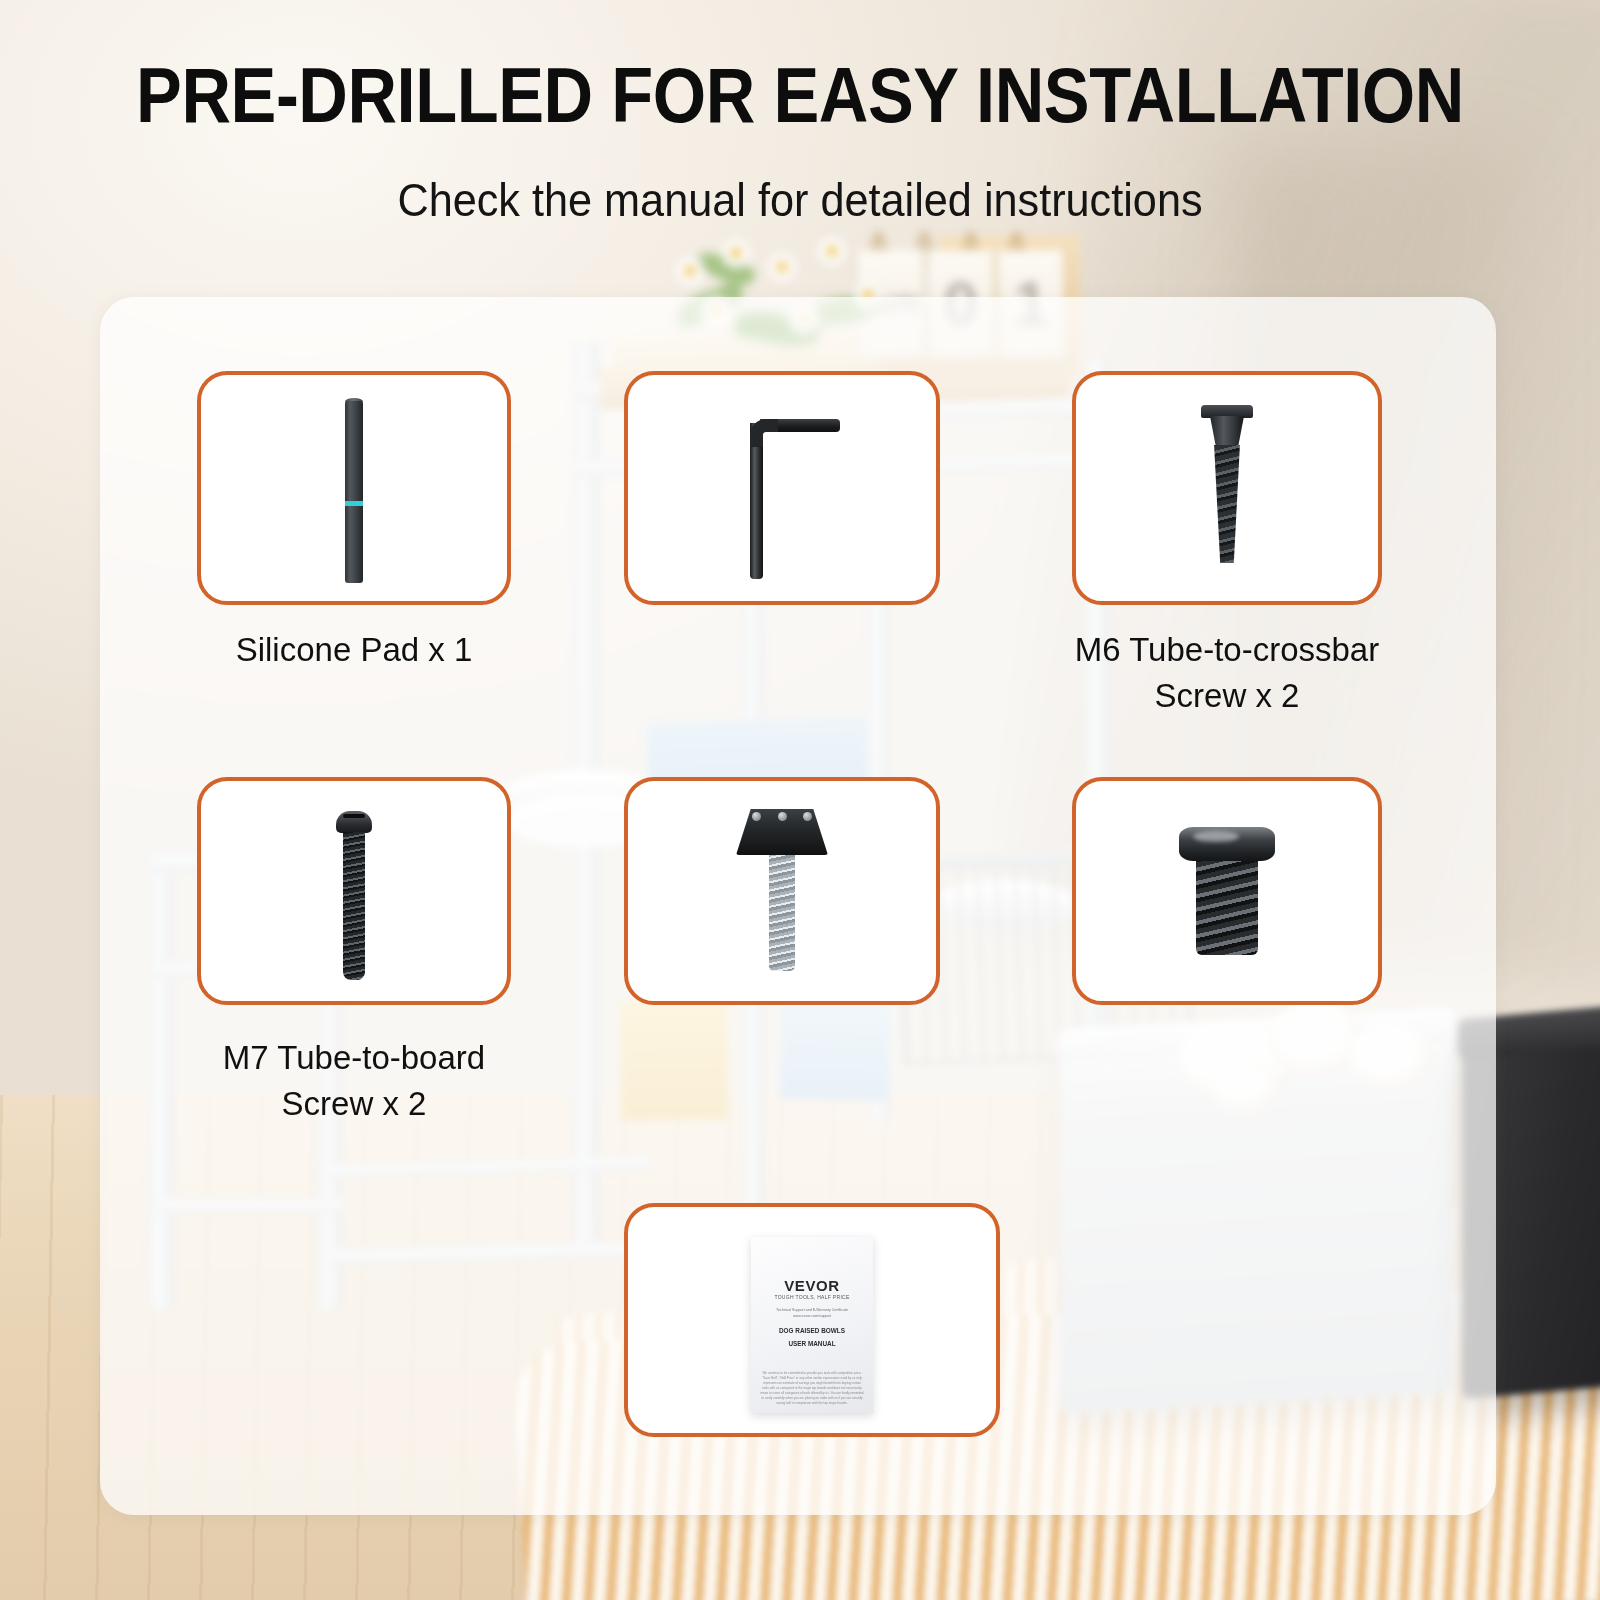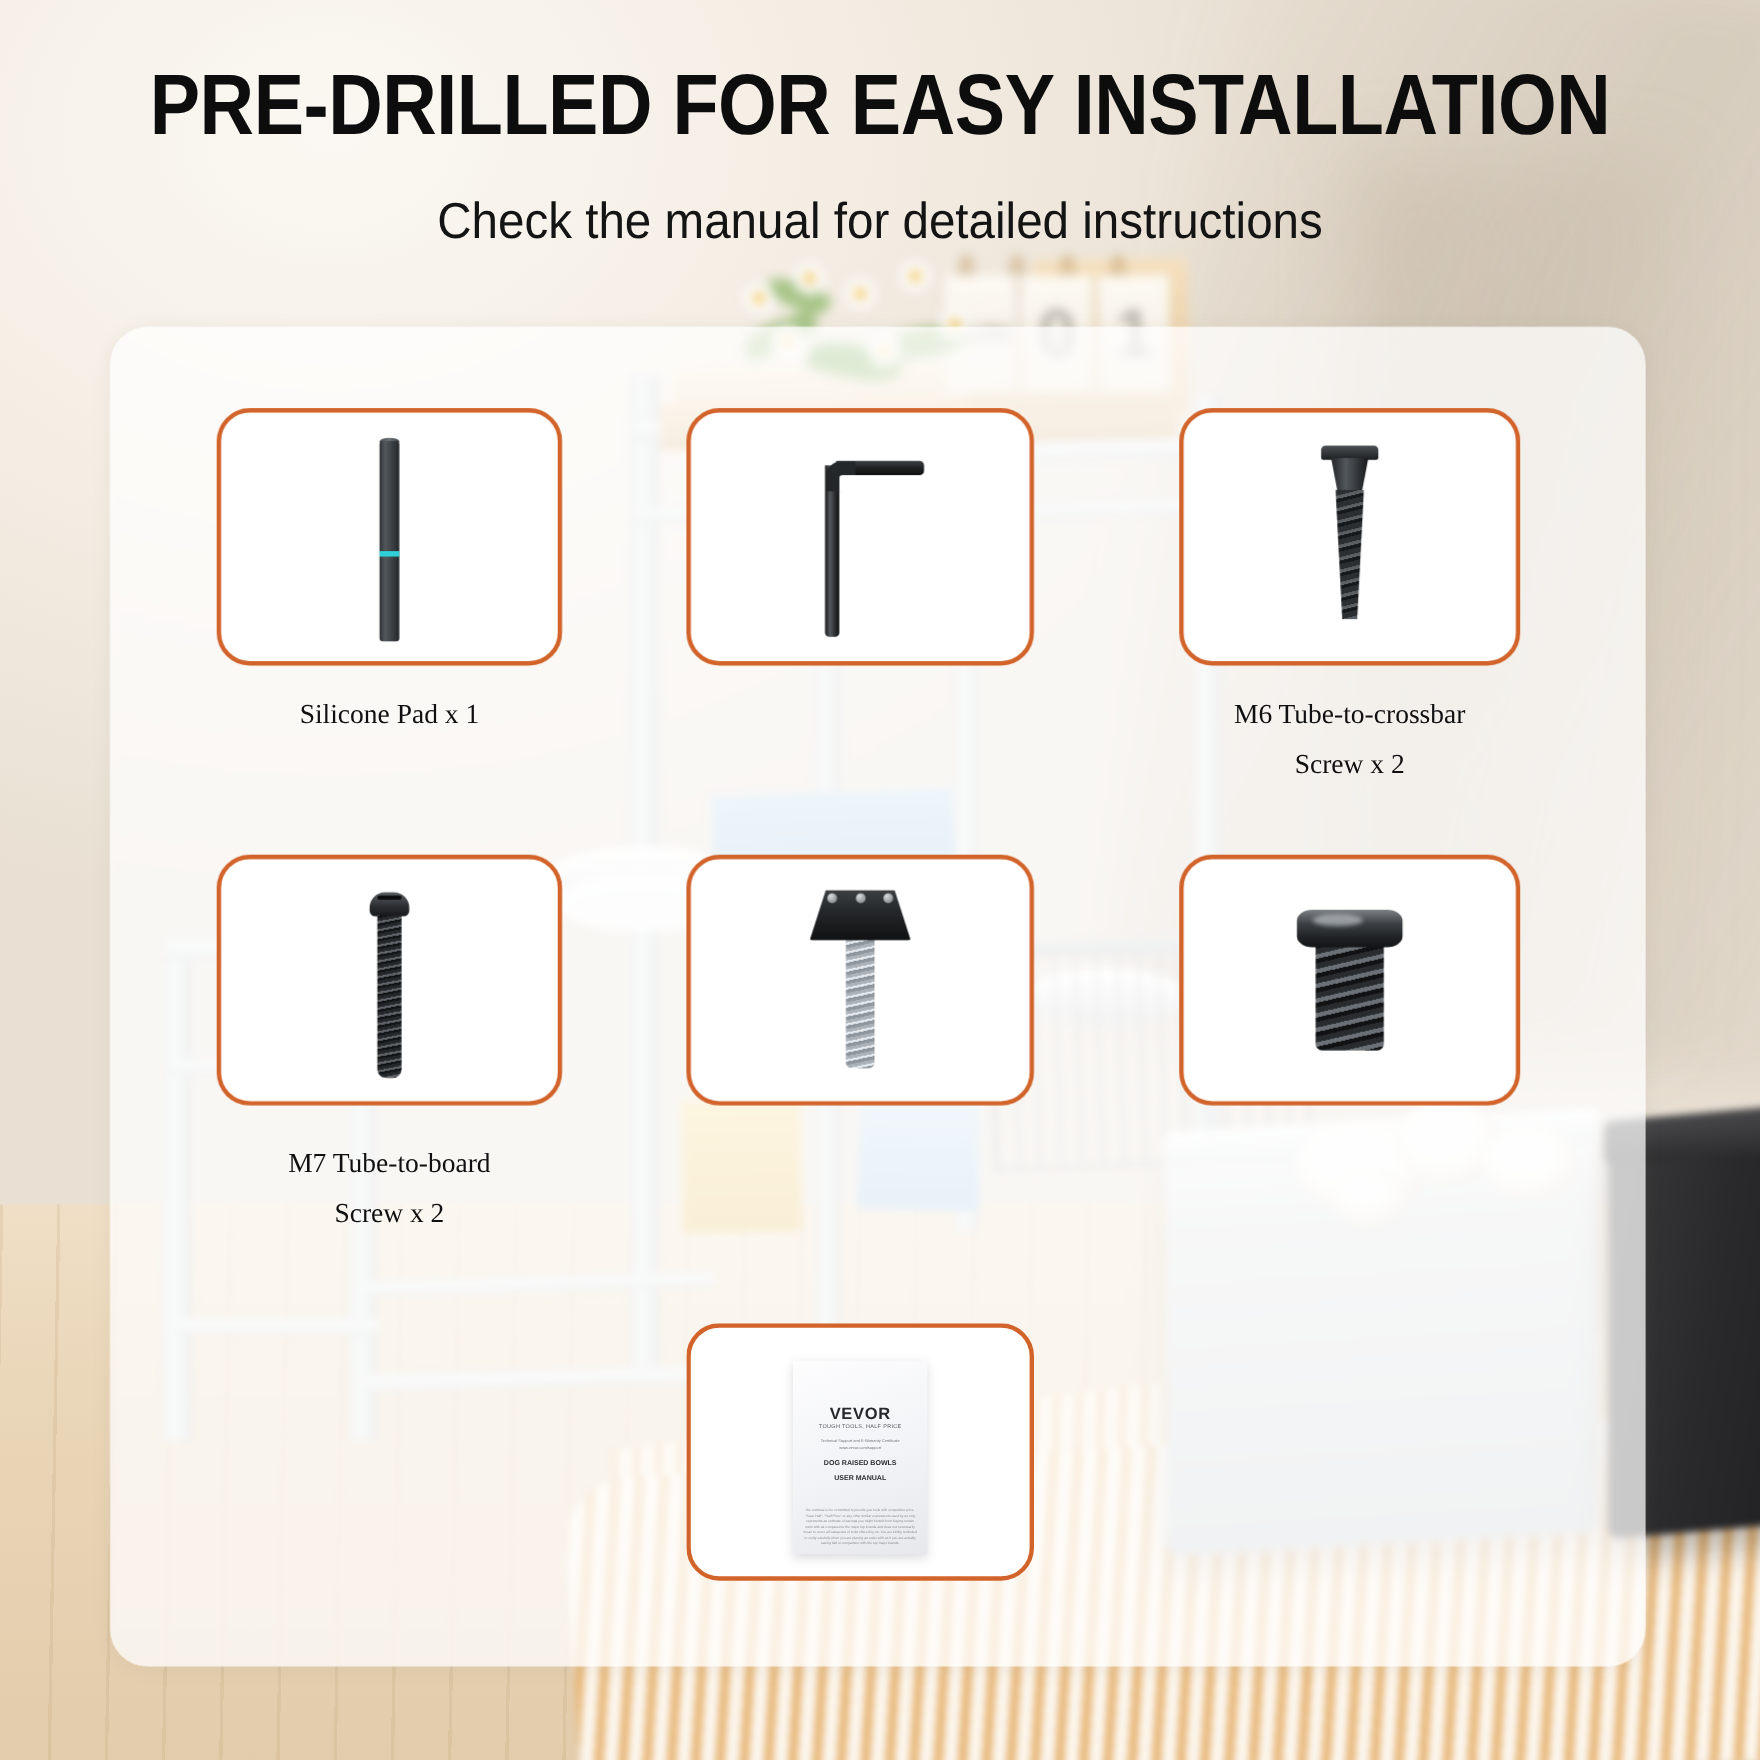--- a/index.html
+++ b/index.html
@@ -280,35 +280,35 @@
   
   .card {
     position: absolute;
     background: #ffffff;
     border: 4px solid #d2642b;
     border-radius: 30px;
   }
   .card-label {
     position: absolute;
     text-align: center;
-    font-family: Liberation Serif, serif;
-    font-size: 25px;
+    font-family: Liberation Sans, sans-serif;
+    font-size: 33px;
     line-height: 46px;
     color: #101010;
     white-space: pre-line;
   }
 
   
   .c-r1c1 { left: 197px;  top: 371px;  width: 314px; height: 234px; }
   .c-r1c2 { left: 624px;  top: 371px;  width: 316px; height: 234px; }
   .c-r1c3 { left: 1072px; top: 371px;  width: 310px; height: 234px; }
   .c-r2c1 { left: 197px;  top: 777px;  width: 314px; height: 228px; }
   .c-r2c2 { left: 624px;  top: 777px;  width: 316px; height: 228px; }
   .c-r2c3 { left: 1072px; top: 777px;  width: 310px; height: 228px; }
-  .c-r3c1 { left: 624px;  top: 1203px; width: 316px; height: 234px; }
+  .c-r3c1 { left: 624px;  top: 1203px; width: 376px; height: 234px; }
 
   .l-r1c1 { left: 177px;  top: 627px;  width: 354px; }
   .l-r1c2 { left: 604px;  top: 627px;  width: 356px; }
   .l-r1c3 { left: 1032px; top: 627px;  width: 390px; }
   .l-r2c1 { left: 177px;  top: 1035px; width: 354px; }
   .l-r2c2 { left: 604px;  top: 1035px; width: 356px; }
   .l-r2c3 { left: 1032px; top: 1035px; width: 390px; }
   .l-r3c1 { left: 975px;  top: 1258px; width: 340px; text-align: left; }
 
   

